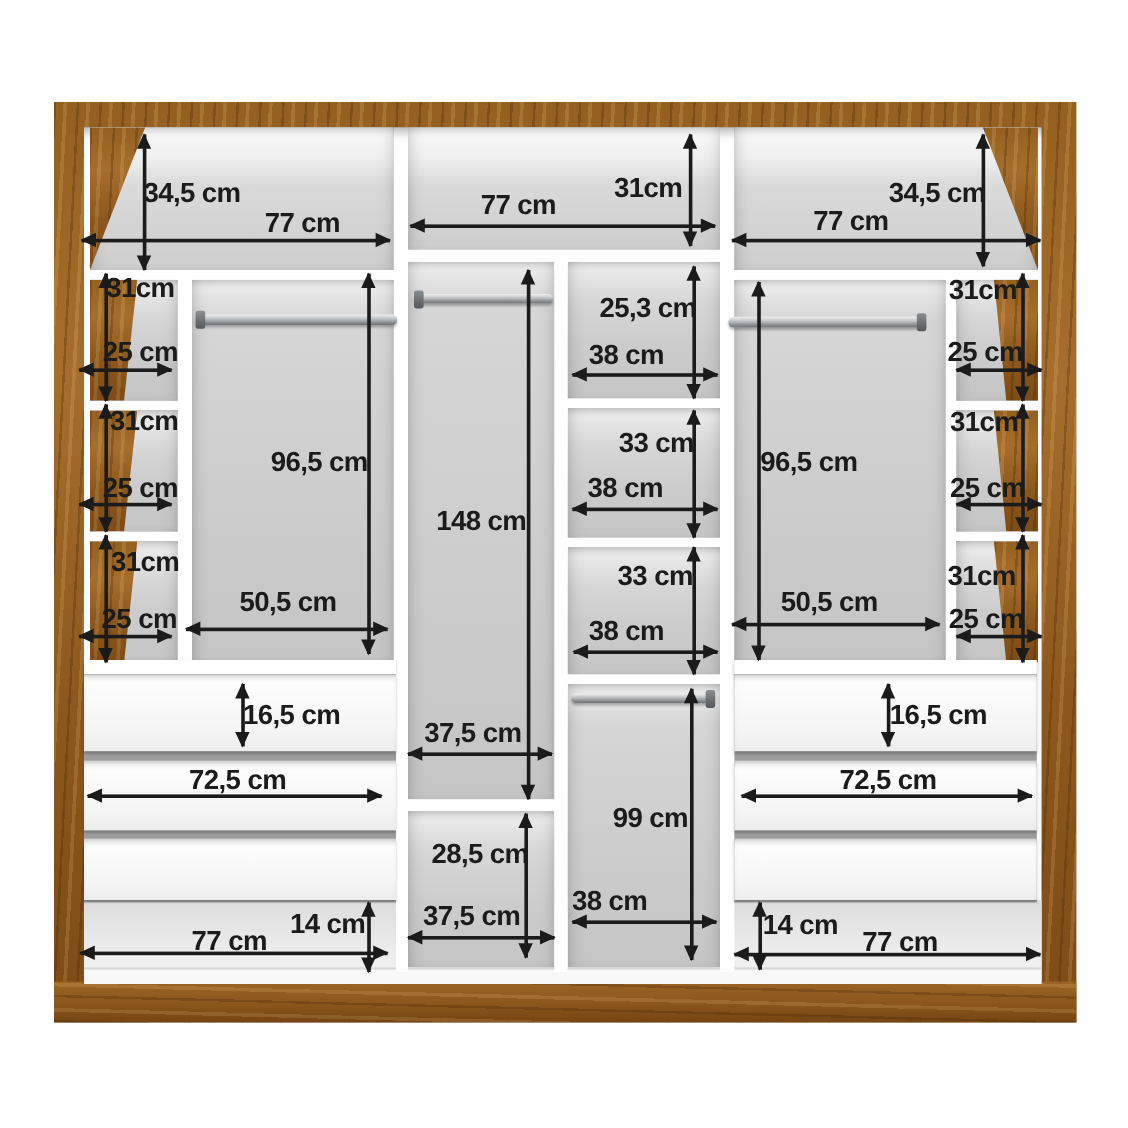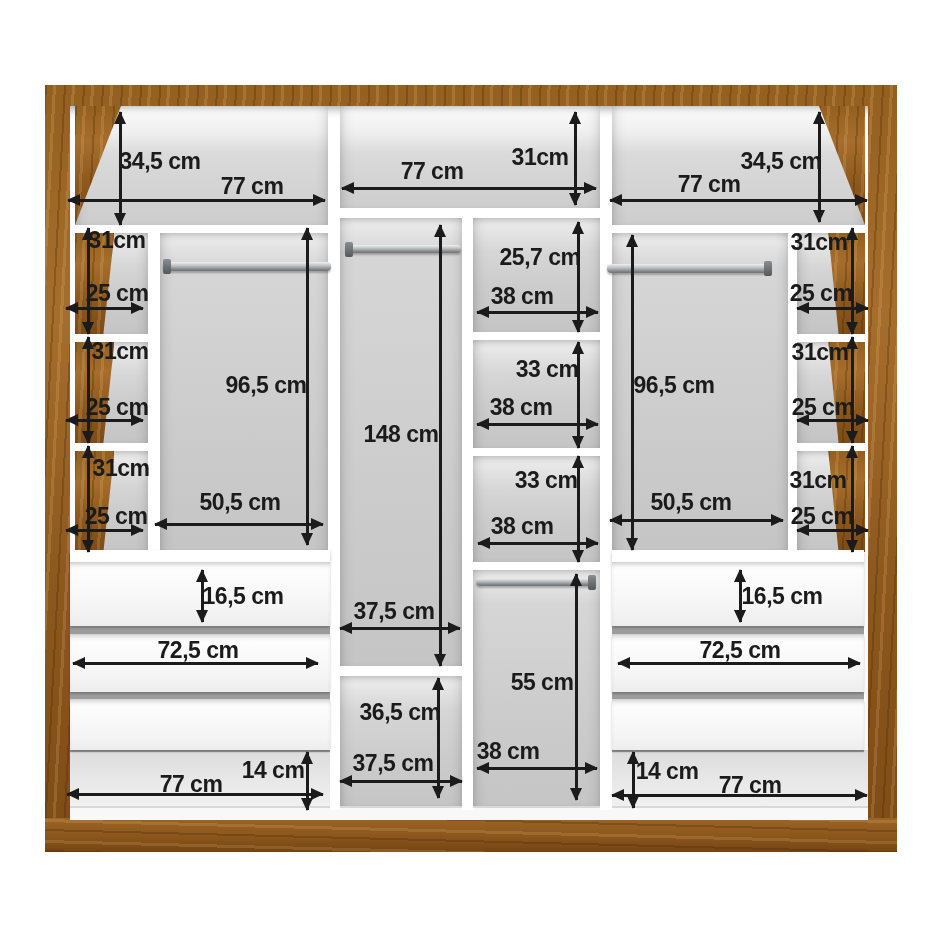--- a/index.html
+++ b/index.html
@@ -185,29 +185,29 @@
       <div class="dim-label" style="left: 117px; top: 240px;">31cm</div>
       <div class="dim-label" style="left: 117px; top: 293px;">25 cm</div>
       <div class="dim-label" style="left: 120px; top: 351px;">31cm</div>
       <div class="dim-label" style="left: 117px; top: 407px;">25 cm</div>
       <div class="dim-label" style="left: 121px; top: 468px;">31cm</div>
       <div class="dim-label" style="left: 116px; top: 516px;">25 cm</div>
       <div class="dim-label" style="left: 266px; top: 385px;">96,5 cm</div>
       <div class="dim-label" style="left: 240px; top: 502px;">50,5 cm</div>
       <div class="dim-label" style="left: 401px; top: 434px;">148 cm</div>
       <div class="dim-label" style="left: 394px; top: 611px;">37,5 cm</div>
-      <div class="dim-label" style="left: 400px; top: 712px;">36,5 cm</div>
+      <div class="dim-label" style="left: 400px; top: 712px;">28,5 cm</div>
       <div class="dim-label" style="left: 393px; top: 763px;">37,5 cm</div>
-      <div class="dim-label" style="left: 540px; top: 257px;">25,7 cm</div>
+      <div class="dim-label" style="left: 540px; top: 257px;">25,3 cm</div>
       <div class="dim-label" style="left: 522px; top: 296px;">38 cm</div>
       <div class="dim-label" style="left: 547px; top: 369px;">33 cm</div>
       <div class="dim-label" style="left: 521px; top: 407px;">38 cm</div>
       <div class="dim-label" style="left: 546px; top: 480px;">33 cm</div>
       <div class="dim-label" style="left: 522px; top: 526px;">38 cm</div>
-      <div class="dim-label" style="left: 542px; top: 682px;">55 cm</div>
+      <div class="dim-label" style="left: 542px; top: 682px;">99 cm</div>
       <div class="dim-label" style="left: 508px; top: 751px;">38 cm</div>
       <div class="dim-label" style="left: 674px; top: 385px;">96,5 cm</div>
       <div class="dim-label" style="left: 691px; top: 502px;">50,5 cm</div>
       <div class="dim-label" style="left: 819px; top: 242px;">31cm</div>
       <div class="dim-label" style="left: 821px; top: 293px;">25 cm</div>
       <div class="dim-label" style="left: 820px; top: 352px;">31cm</div>
       <div class="dim-label" style="left: 823px; top: 407px;">25 cm</div>
       <div class="dim-label" style="left: 818px; top: 480px;">31cm</div>
       <div class="dim-label" style="left: 822px; top: 516px;">25 cm</div>
       <div class="dim-label" style="left: 243px; top: 596px;">16,5 cm</div>

